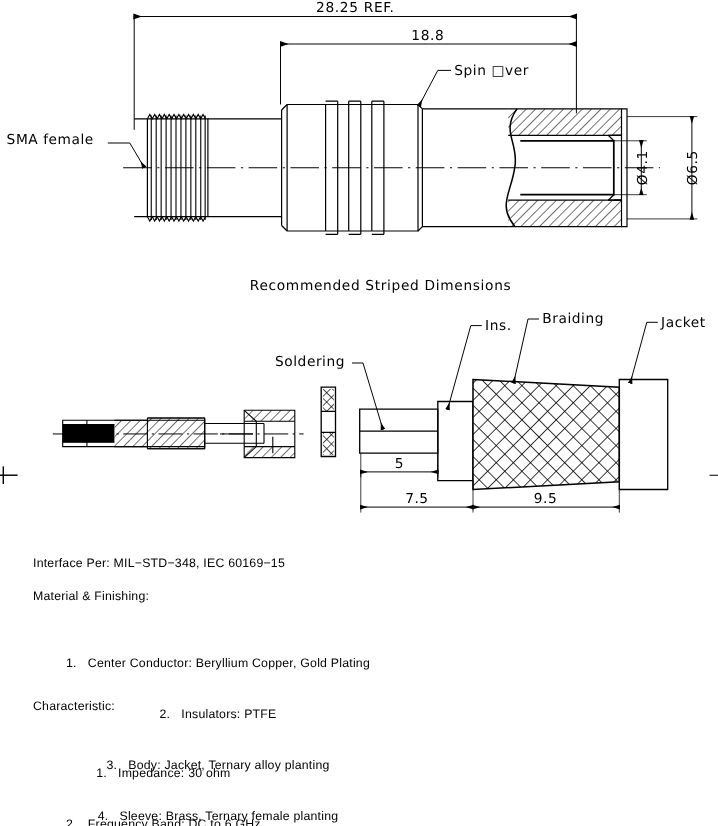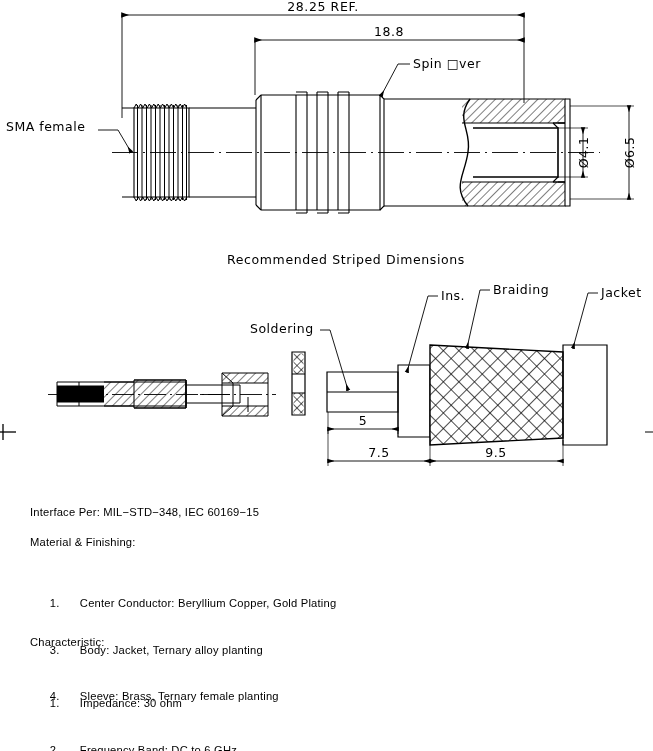--- a/index.html
+++ b/index.html
@@ -40,20 +40,21 @@
     white-space: pre;
     margin-left: 12px;
   }
   #interface-line { top: 474px; }
   #material-block { top: 504px; }
   #characteristic-block { top: 604px; }
   .spec-row {
     display: block;
     white-space: pre;
     height: 15.4px;
+    text-align: center;
   }
   .spec-head { display: block; white-space: pre; height: 15.4px; }
   .num { display: inline-block; width: 30px; }
 </style>
 </head>
 <body>
 
 <div id="sheet">
 
   <svg class="drawing" viewBox="0 0 653 751">
@@ -313,20 +314,23 @@
   <div class="spec-block" id="interface-line">
     <span class="spec-head">Interface Per: MIL−STD−348, IEC 60169−15</span>
   </div>
 
   <div class="spec-block" id="material-block">
     <span class="spec-head">Material &amp; Finishing:</span>
     <span class="spec-row">
       <span class="num">1.</span><span>Center Conductor: Beryllium Copper, Gold Plating</span>
     </span>
     <span class="spec-row">
+      <span class="num">2.</span><span>Insulators: PTFE</span>
+    </span>
+    <span class="spec-row">
       <span class="num">3.</span><span>Body: Jacket, Ternary alloy planting</span>
     </span>
     <span class="spec-row">
       <span class="num">4.</span><span>Sleeve: Brass, Ternary female planting</span>
     </span>
   </div>
 
   <div class="spec-block" id="characteristic-block">
     <span class="spec-head">Characteristic:</span>
     <span class="spec-row">

